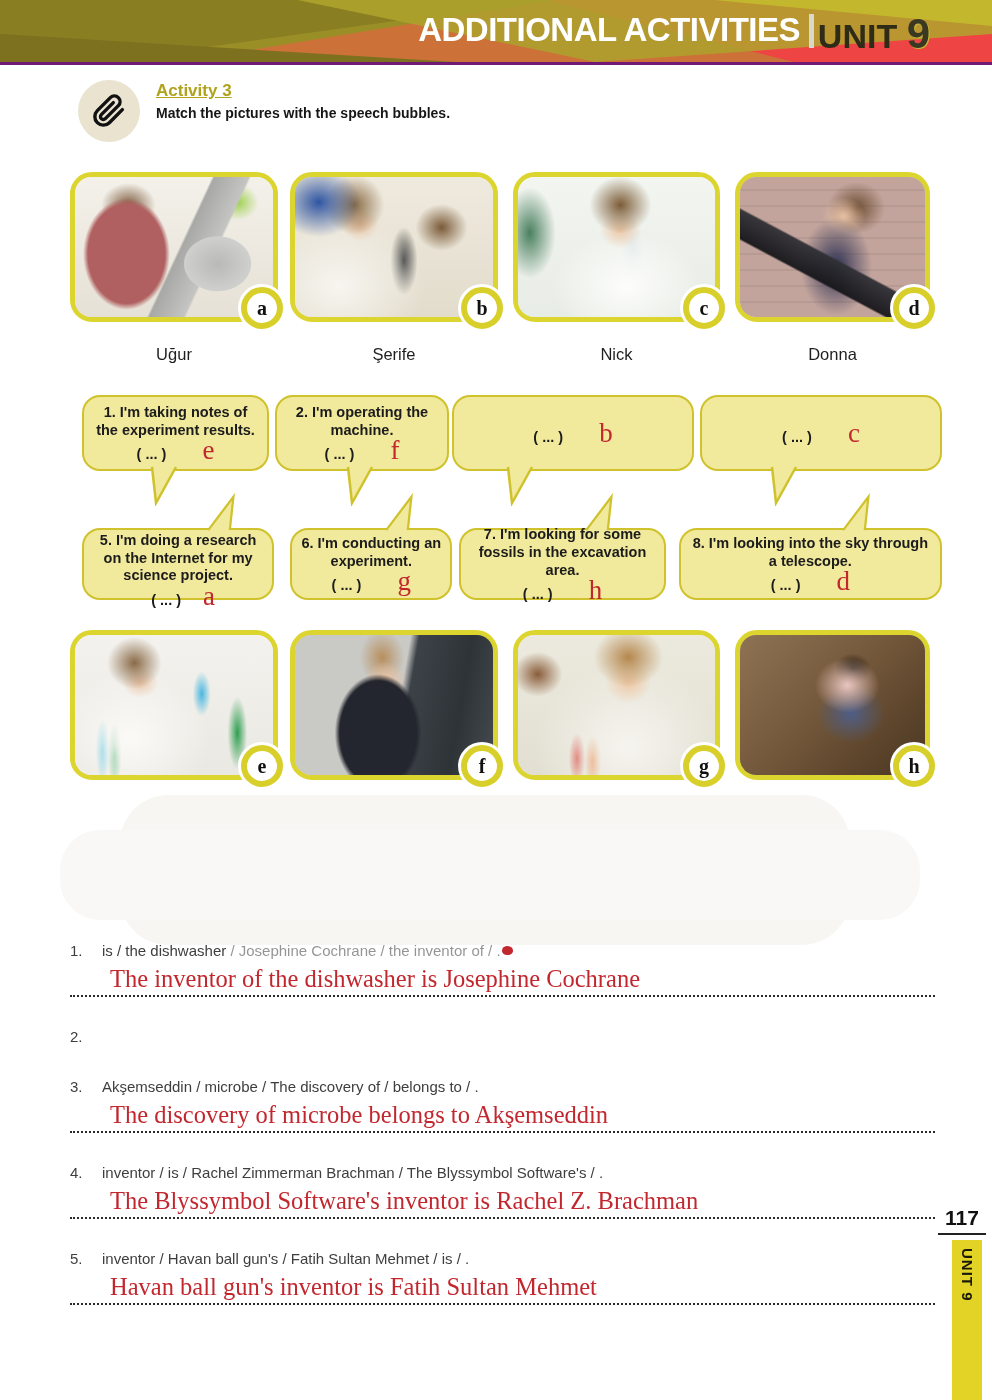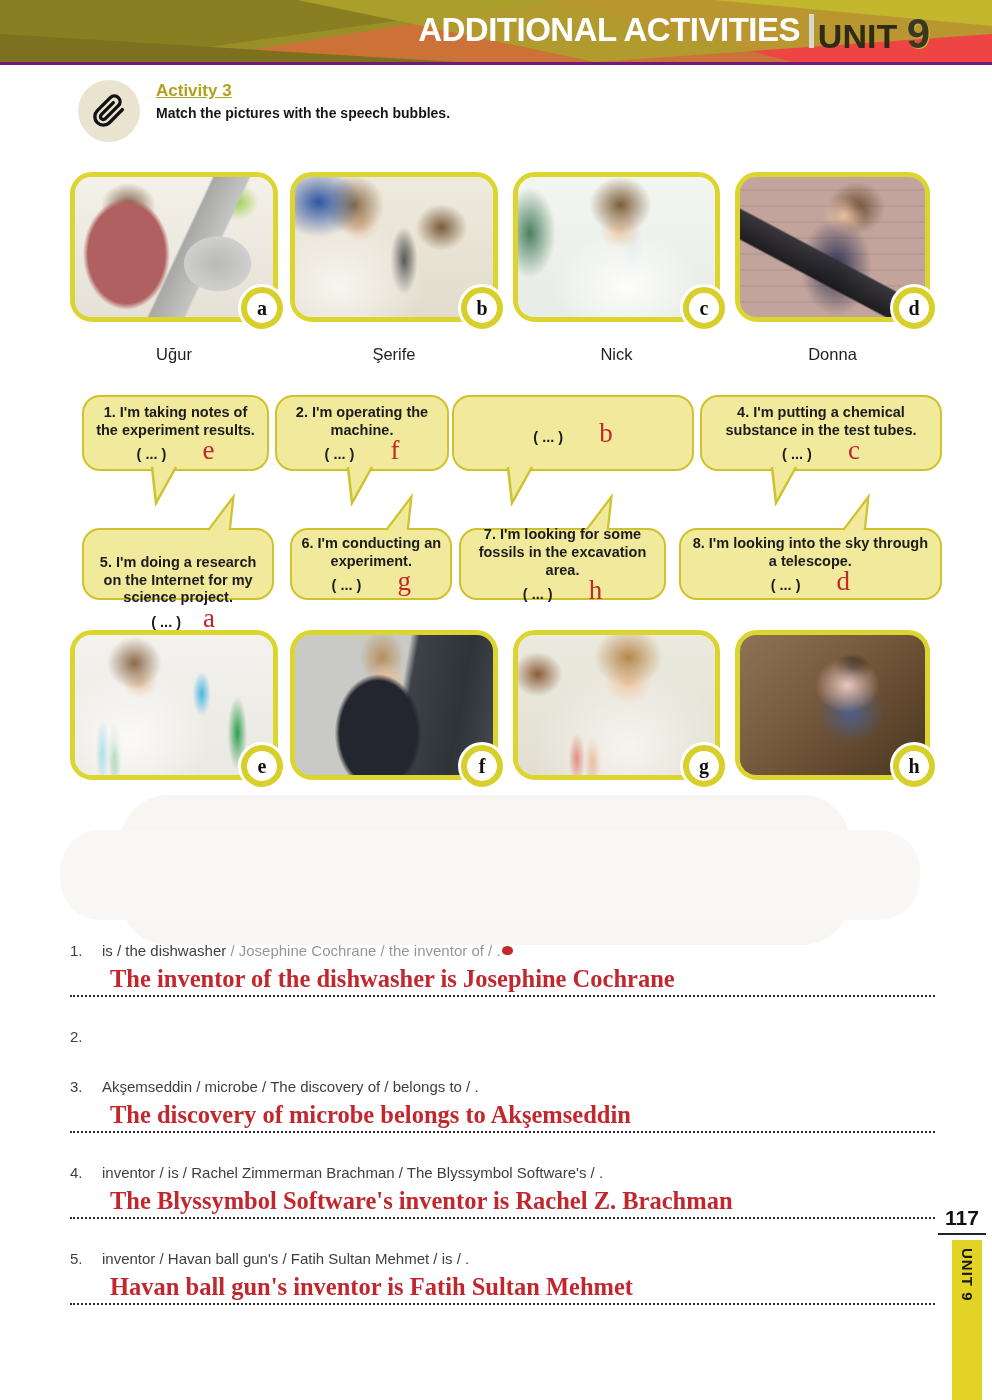--- a/index.html
+++ b/index.html
@@ -118,21 +118,21 @@
   .row1 .bubble:nth-child(3){width:242px;margin-left:3px;}
   .row1 .bubble:nth-child(4){width:242px;margin-left:6px;}
   .row2 .bubble:nth-child(1){width:202px;}
   .row2 .bubble:nth-child(2){width:170px;margin-left:16px;}
   .row2 .bubble:nth-child(3){width:217px;margin-left:7px;}
   .row2 .bubble:nth-child(4){width:277px;margin-left:13px;}
   .brow{display:flex;justify-content:center;align-items:baseline;gap:36px;margin-top:1px;}
   .blank{font-weight:700;}
   .bans{font-family:"Liberation Serif","DejaVu Serif",serif;color:#c1272d;font-size:27px;
         font-weight:400;line-height:.75;}
-  .bubble.inline{display:block;padding-top:24px;}
+  .bubble.inline{display:block;padding-top:2px;}
   .bubble.inline .btext{display:inline;}
   .bubble.inline .brow{display:inline-flex;gap:22px;margin-left:10px;vertical-align:baseline;}
   .tail{position:absolute;width:36px;height:40px;z-index:2;}
   .tail-down{top:calc(100% - 3px);}
   .tail-up{top:-37px;}
   .td1{left:34%;} .td2{left:38%;} .td3{left:20%;} .td4{left:27%;}
   .tu1{left:62%;} .tu2{left:55%;} .tu3{left:58%;} .tu4{left:60%;}
 
   
   .smudge{position:absolute;left:120px;top:795px;width:730px;height:150px;background:#f7f6f3;
@@ -142,21 +142,21 @@
 
   
   .exercises{position:absolute;left:70px;top:941px;width:865px;}
   .ex{margin-bottom:30px;}
   .prompt{position:relative;display:flex;font-size:15px;color:#3e3e3e;line-height:20px;}
   .prompt .num{width:32px;flex:none;}
   .faded{opacity:.55;filter:blur(.4px);}
   .red-mark{position:absolute;left:432px;top:5px;width:11px;height:9px;background:#c1272d;
             border-radius:50% 50% 45% 45%;}
   .ans-line{border-bottom:2px dotted #2a2a2a;height:36px;padding-left:40px;box-sizing:border-box;}
-  .answer{font-family:"Liberation Serif","DejaVu Serif",serif;font-weight:700;color:#c2272e;
+  .answer{font-family:"Liberation Serif","DejaVu Serif",serif;font-weight:400;color:#c2272e;
           font-size:24.5px;line-height:36px;white-space:nowrap;}
 
   
   .page-num{position:absolute;right:6px;top:1206px;width:48px;text-align:center;font-size:21px;
             font-weight:700;color:#111;border-bottom:2.5px solid #222;padding-bottom:3px;}
   .unit-tab{position:absolute;right:10px;top:1240px;width:30px;height:160px;background:#e3d327;
             display:flex;align-items:flex-start;justify-content:center;}
   .unit-tab-text{writing-mode:vertical-rl;font-size:15px;font-weight:700;color:#191909;
                  letter-spacing:1px;margin-top:8px;white-space:nowrap;}
 </style>
@@ -236,21 +236,20 @@
       <div class="brow">
           <span class="blank">( ... )</span>
           <span class="bans">b</span>
         </div>
       <svg class="tail tail-down td3" viewBox="0 0 36 40">
           <path d="M6 0 L30 0 L10 38 Z" fill="#f1e99b"></path>
           <path d="M30 1 L10 37 L6 1" fill="none" stroke="#cfc22c" stroke-width="2.5"></path>
         </svg>
     </div>
     <div class="bubble">
-      <div class="btext">4. I'm putting a chemical substance in the test tubes.</div>
       <div class="brow">
           <span class="blank">( ... )</span>
           <span class="bans">c</span>
         </div>
       <svg class="tail tail-down td4" viewBox="0 0 36 40">
           <path d="M6 0 L30 0 L10 38 Z" fill="#f1e99b"></path>
           <path d="M30 1 L10 37 L6 1" fill="none" stroke="#cfc22c" stroke-width="2.5"></path>
         </svg>
     </div>
   </div>

